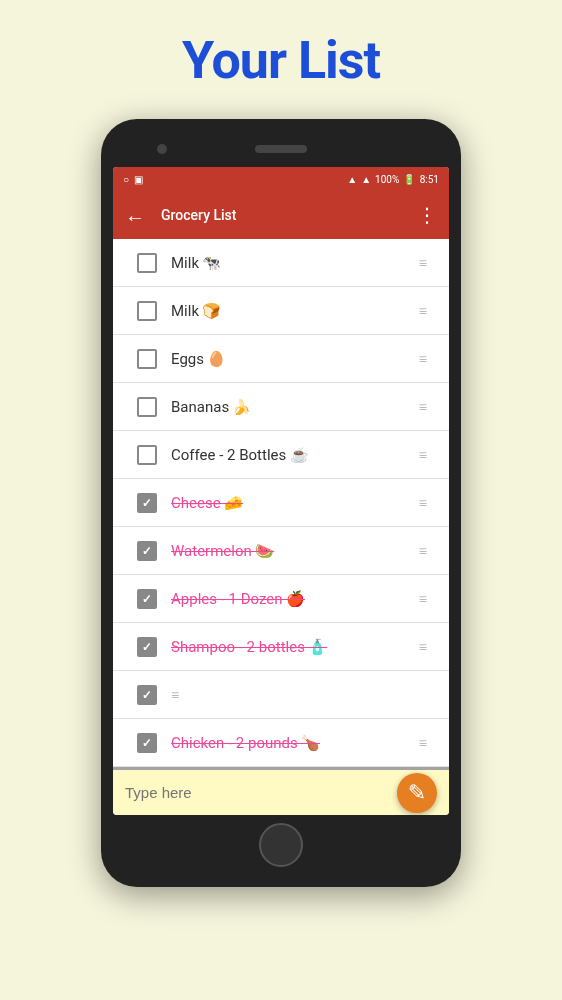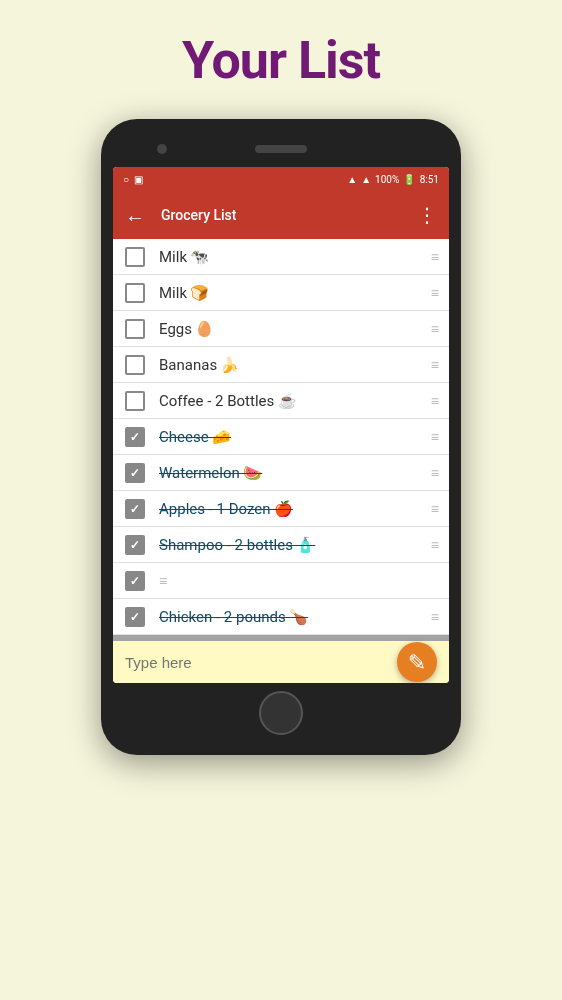--- a/index.html
+++ b/index.html
@@ -11,21 +11,21 @@
       align-items: center;
       min-height: 1000px;
       width: 562px;
       font-family: 'Roboto', Arial, sans-serif;
       overflow: hidden;
     }
 
     .page-title {
       font-size: 52px;
       font-weight: 700;
-      color: #701a75;
+      color: #1d4ed8;
       margin: 30px 0 28px 0;
       letter-spacing: -1px;
     }
 
     .phone-outer {
       width: 360px;
       background: #222;
       border-radius: 36px;
       padding: 16px 12px 20px 12px;
       box-shadow: 0 8px 32px rgba(0,0,0,0.4);
@@ -122,22 +122,22 @@
       cursor: pointer;
     }
 
     .list-container {
       background: #fff;
     }
 
     .list-item {
       display: flex;
       align-items: center;
-      padding: 0 12px;
-      height: 36px;
+      padding: 0 24px;
+      height: 48px;
       border-bottom: 1px solid #e0e0e0;
     }
 
     .list-item-checkbox {
       width: 20px;
       height: 20px;
       border: 2px solid #888;
       border-radius: 2px;
       margin-right: 14px;
       flex-shrink: 0;
@@ -160,37 +160,37 @@
     }
 
     .list-item-text {
       flex: 1;
       font-size: 15px;
       color: #333;
     }
 
     .list-item-text.strikethrough {
       text-decoration: line-through;
-      color: #0c4a6e;
+      color: #ec4899;
     }
 
     .list-item-drag {
       color: #bbb;
       font-size: 14px;
       letter-spacing: -2px;
       line-height: 1;
     }
 
     .bottom-bar {
       background: #fff9c4;
       display: flex;
       align-items: center;
       padding: 0 12px;
       height: 48px;
-      border-top: 6px solid #a3a3a3;
+      border-top: 3px solid #a3a3a3;
       position: relative;
     }
 
     .bottom-input {
       font-size: 15px;
       color: #aaa;
       flex: 1;
       background: transparent;
       border: none;
       outline: none;

